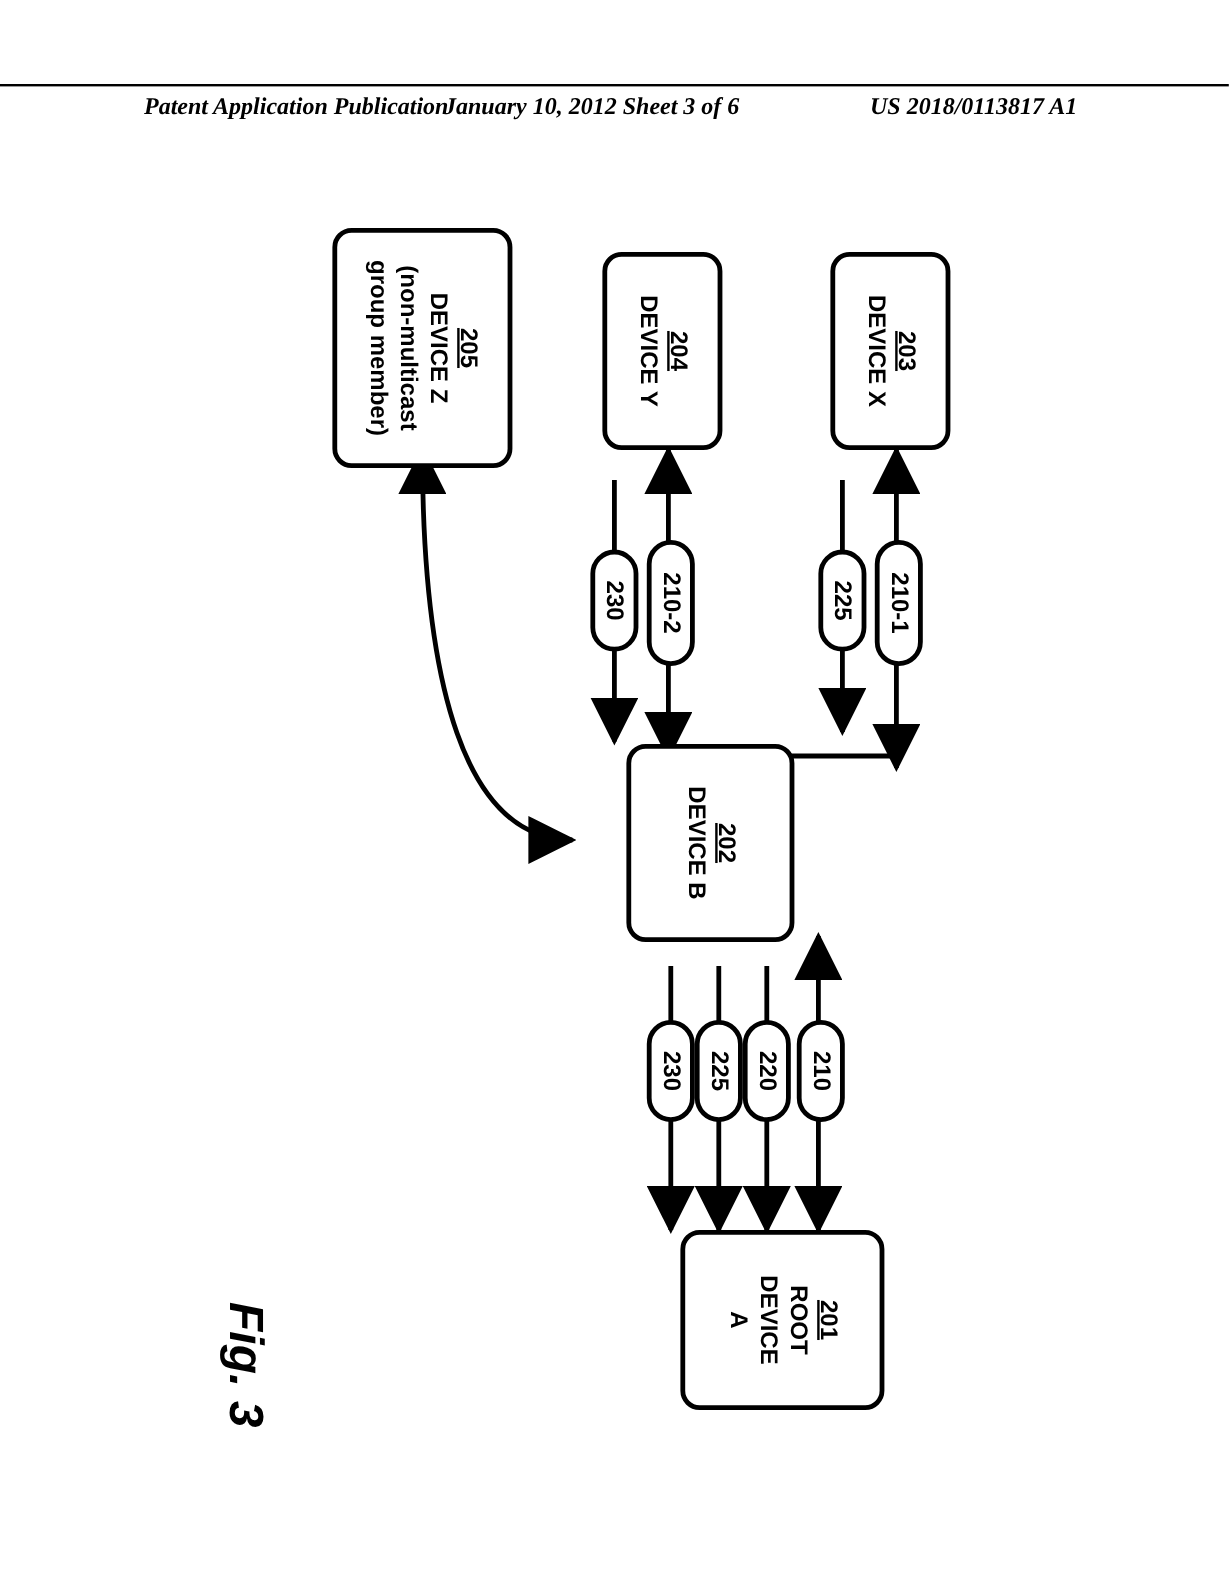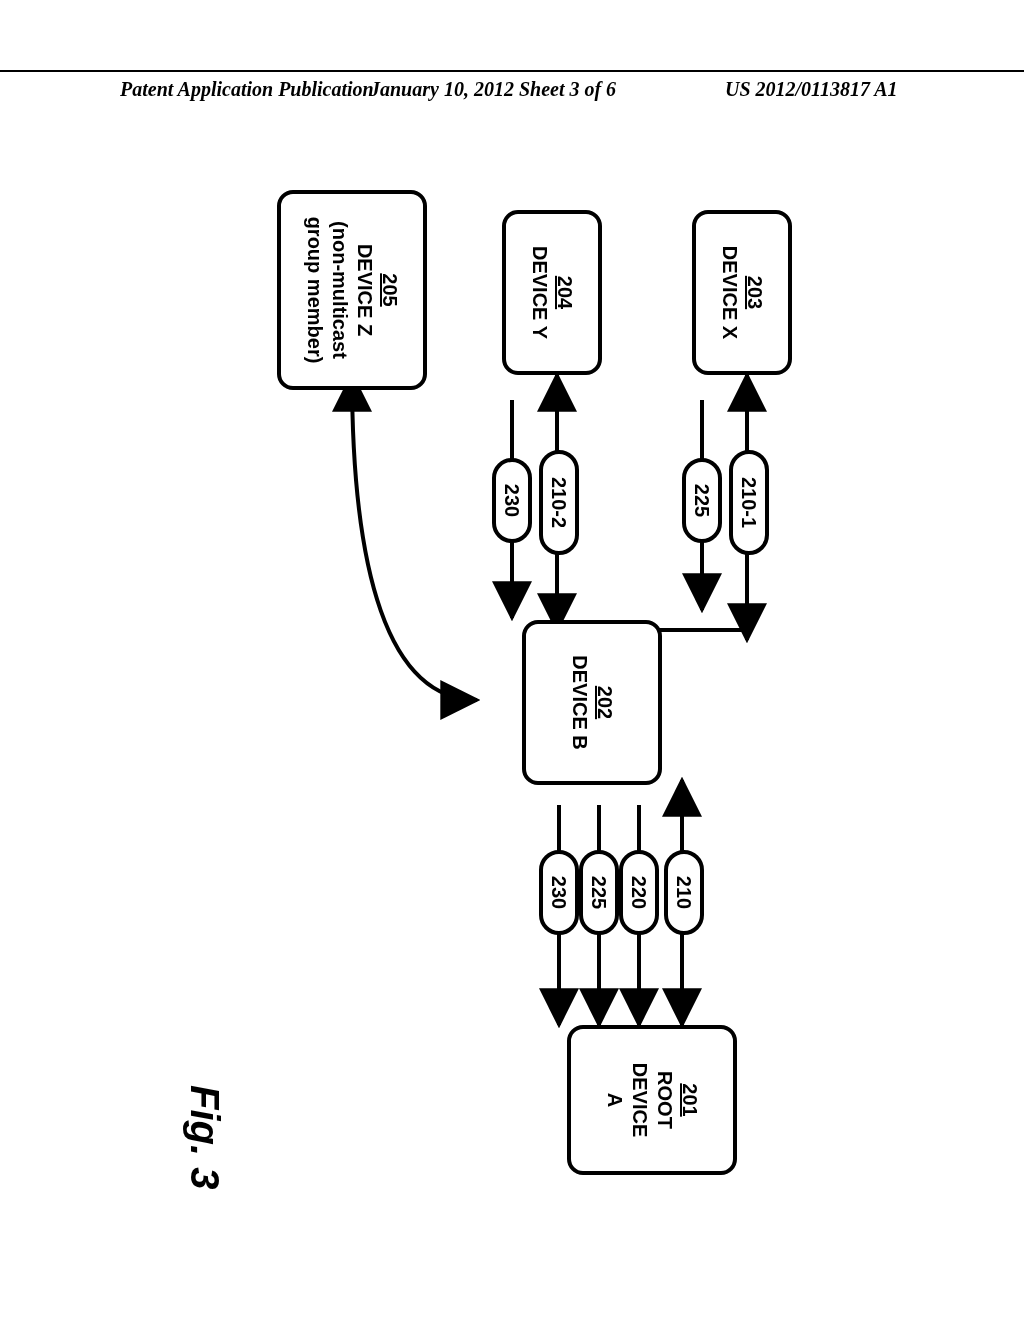--- a/index.html
+++ b/index.html
@@ -84,21 +84,21 @@
     height: 790px;
     overflow: visible;
   }
 </style>
 </head>
 <body>
 
 <div class="header-bar">
   <span class="header-left">Patent Application Publication</span>
   <span class="header-center">January 10, 2012  Sheet 3 of 6</span>
-  <span class="header-right">US 2012/0113817 A1</span>
+  <span class="header-right">US 2018/0113817 A1</span>
 </div>
 
 <div class="diagram-rotor">
 
   <svg class="wires" viewBox="0 0 1100 790">
     <defs>
       <marker id="ah" viewBox="0 0 12 12" refX="11" refY="6" markerWidth="10" markerHeight="10" orient="auto-start-reverse">
         <path d="M0,0 L12,6 L0,12 Z" fill="#000"></path>
       </marker>
     </defs>

